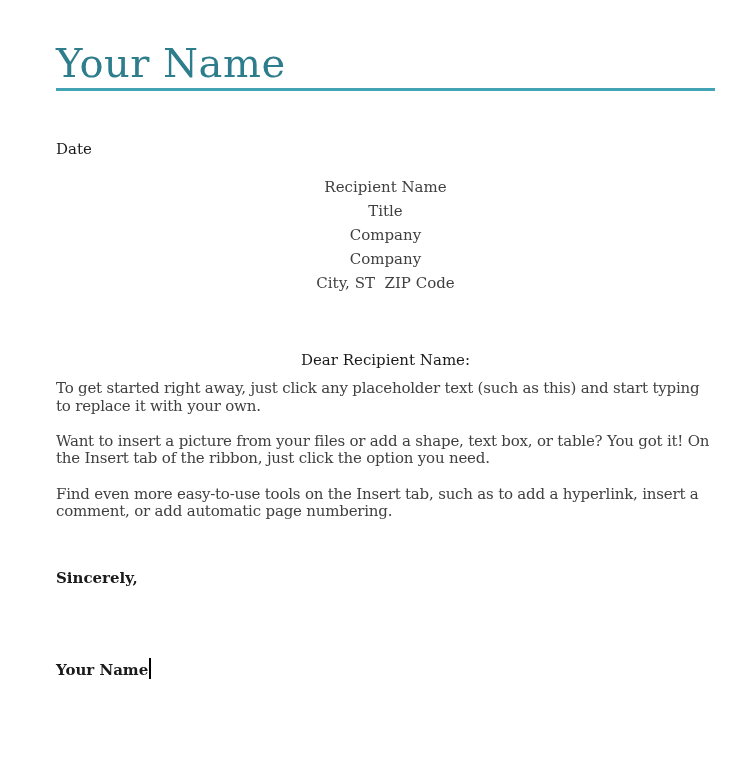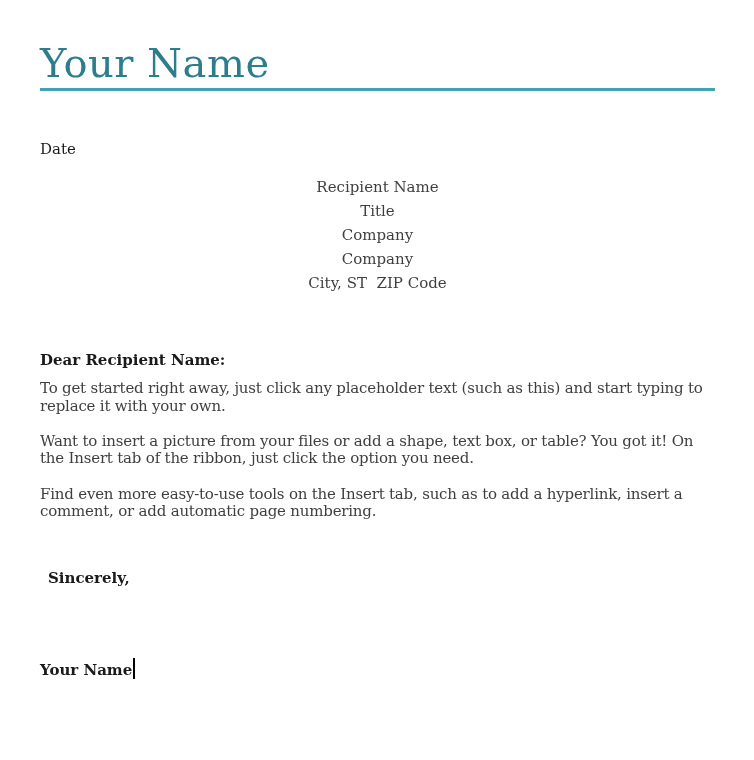--- a/index.html
+++ b/index.html
@@ -10,21 +10,21 @@
   body {
     width: 754px;
     height: 760px;
     overflow: hidden;
     font-family: "DejaVu Serif", "Liberation Serif", serif;
   }
   .page {
     box-sizing: border-box;
     width: 754px;
     height: 760px;
-    padding: 40px 39px 0 40px;
+    padding: 40px 39px 0 56px;
     background: #ffffff;
   }
   .name-heading {
     margin: 0;
     font-size: 40px;
     font-weight: 400;
     line-height: 1.16;
     letter-spacing: 0.5px;
     color: var(--accent-heading, #2e7d8c);
   }
@@ -54,32 +54,33 @@
     margin: 0;
     font-size: 15px;
     line-height: 24px;
     color: var(--body-text, #3f3f3f);
     white-space: pre-wrap;
   }
   .salutation {
     margin: 57px 0 11px;
     font-size: 15px;
     line-height: 1.16;
-    font-weight: bold;
+    font-weight: normal;
     color: var(--strong-text, #1a1a1a);
+    text-align: center;
   }
   .para {
     margin: 0 0 18px;
     font-size: 15px;
     line-height: 1.16;
     letter-spacing: -0.2px;
     color: var(--body-text, #3f3f3f);
   }
   .closing {
-    margin: 49px 8px 0;
+    margin: 49px 0 0;
     font-size: 15px;
     line-height: 1.16;
     font-weight: bold;
     color: var(--strong-text, #1a1a1a);
   }
   .signature {
     margin: 71px 0 0;
     font-size: 15px;
     line-height: 1.16;
     font-weight: bold;

